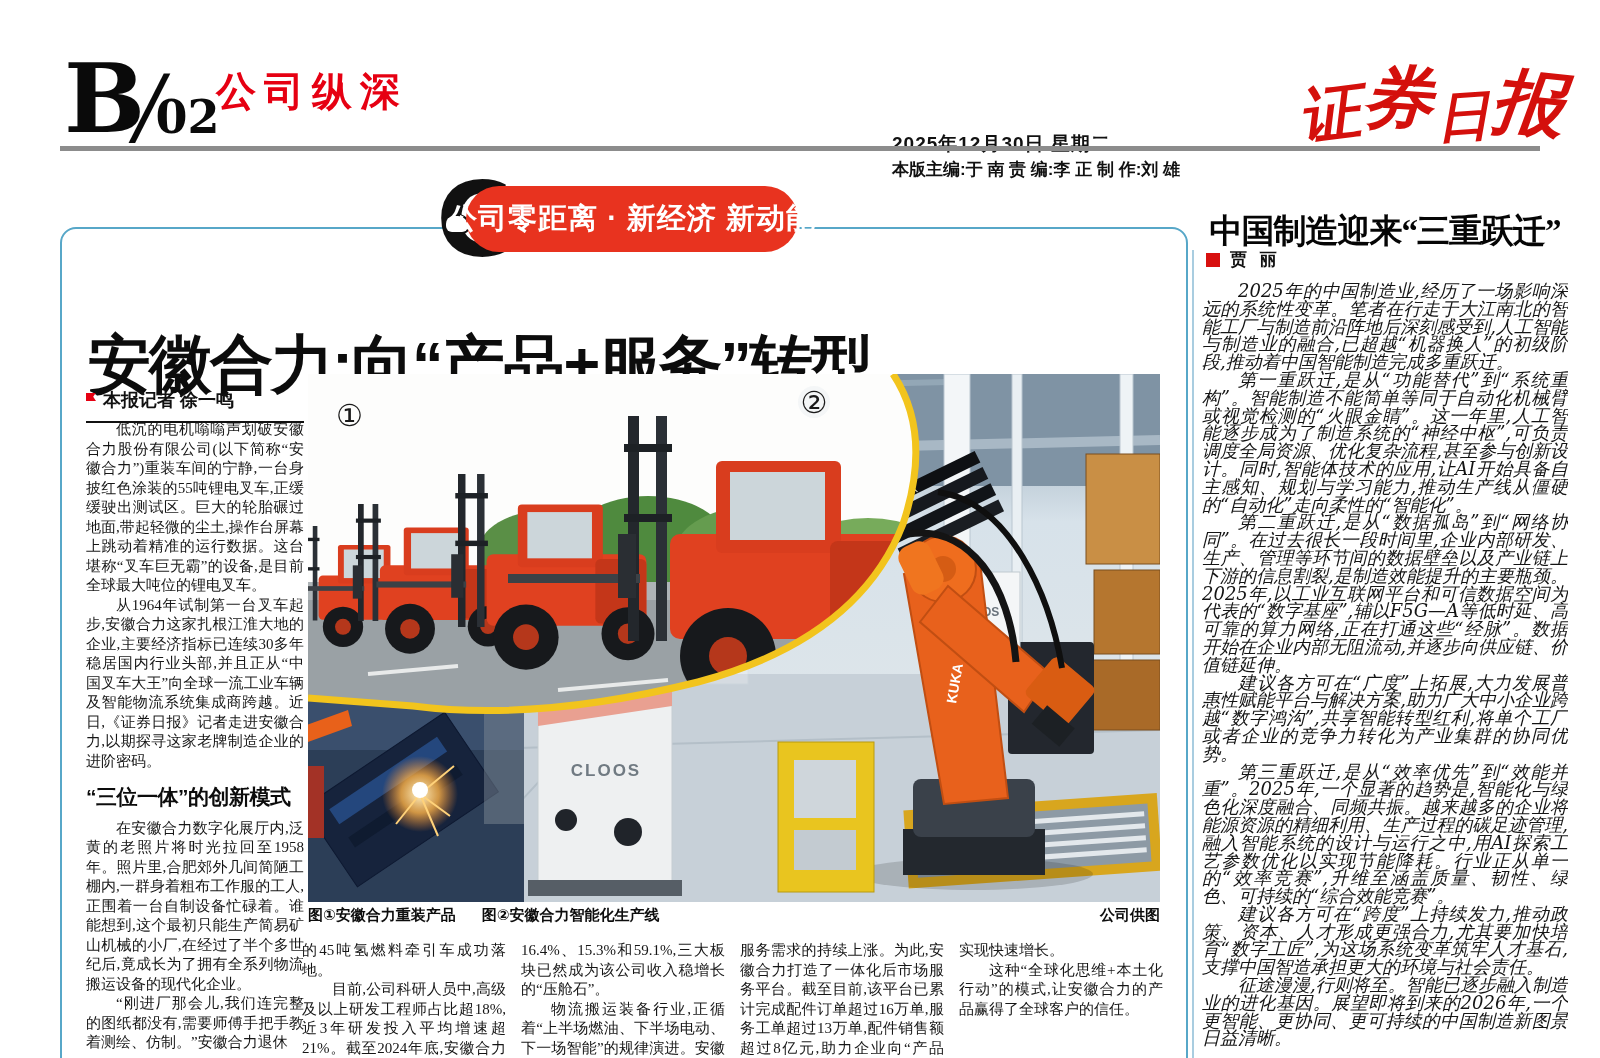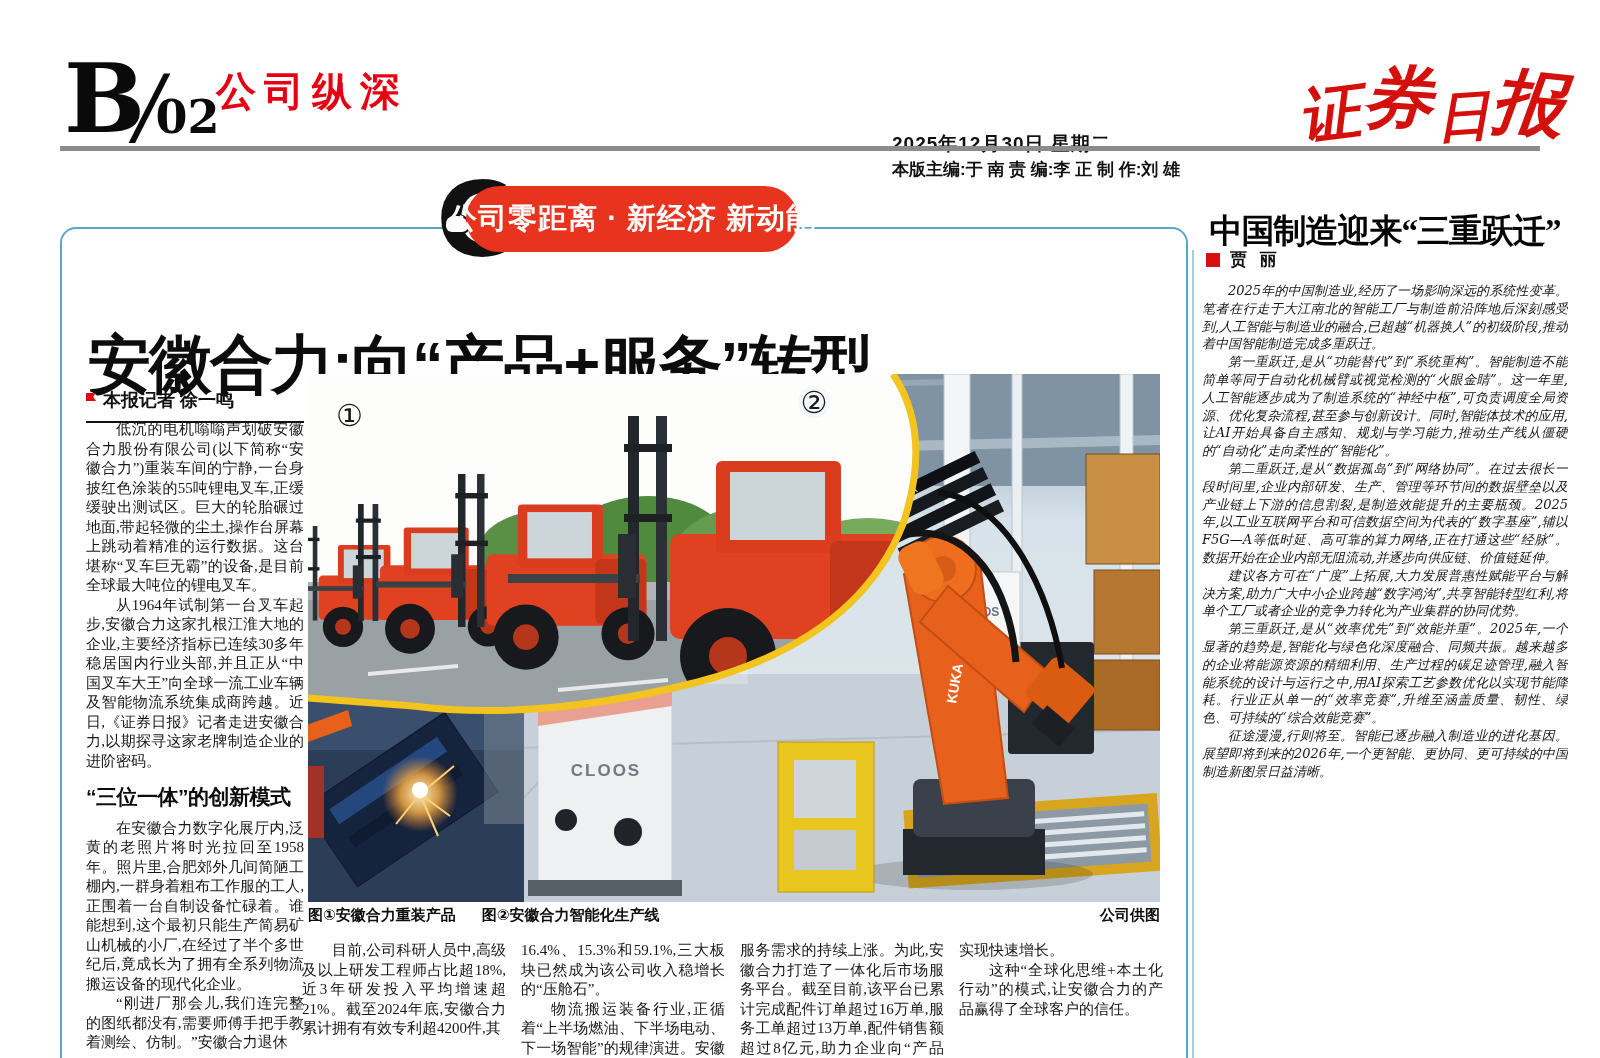--- a/index.html
+++ b/index.html
@@ -72,21 +72,21 @@
 
   
   .side-title{position:absolute;left:1202px;top:182px;width:366px;text-align:center;
         font-family:"Liberation Serif","DejaVu Serif",serif;font-weight:900;font-size:33px;
         letter-spacing:-1px;color:#050505;white-space:nowrap;}
   .side-author{position:absolute;left:1206px;top:248px;display:flex;align-items:center;gap:10px;
         font-weight:700;font-size:17px;letter-spacing:4px;}
   .side-author .sq{width:14px;height:14px;background:#d8100f;display:inline-block;}
   .side-body{position:absolute;left:1202px;top:282px;width:366px;height:770px;overflow:hidden;
         font-family:"DejaVu Serif","Liberation Serif",serif;font-style:italic;
-        font-size:13px;line-height:17.8px;text-align:justify;color:#141414;}
+        font-size:18px;line-height:17.8px;text-align:justify;color:#141414;}
   .side-body p{margin:0;text-indent:2em;}
 </style>
 </head>
 <body>
 
 <div class="page">
 
   <div class="page-code">
     <span class="b">B</span>
       <span class="slash">/</span>
@@ -316,20 +316,21 @@
 
   <div class="caption-row hei">
     <div class="caption-left">
       <span>图①安徽合力重装产品</span><span>图②安徽合力智能化生产线</span>
     </div>
     <div class="caption-credit">公司供图</div>
   </div>
 
   <div class="bottom-cols">
     <div class="bcol">
+      <p>的45吨氢燃料牵引车成功落地。</p>
       <p class="ind">目前,公司科研人员中,高级及以上研发工程师占比超18%,近3年研发投入平均增速超21%。截至2024年底,安徽合力累计拥有有效专利超4200件,其</p>
     </div>
     <div class="bcol">
       <p>16.4%、15.3%和59.1%,三大板块已然成为该公司收入稳增长的“压舱石”。</p>
       <p class="ind">物流搬运装备行业,正循着“上半场燃油、下半场电动、下一场智能”的规律演进。安徽合力</p>
     </div>
     <div class="bcol">
       <p>服务需求的持续上涨。为此,安徽合力打造了一体化后市场服务平台。截至目前,该平台已累计完成配件订单超过16万单,服务工单超过13万单,配件销售额超过8亿元,助力企业向“产品+服</p>
     </div>
     <div class="bcol">
@@ -342,16 +343,17 @@
   <div class="side-author">
     <span class="sq"></span>
     <span>贾 丽</span>
   </div>
   <div class="side-body">
     <p>2025年的中国制造业,经历了一场影响深远的系统性变革。笔者在行走于大江南北的智能工厂与制造前沿阵地后深刻感受到,人工智能与制造业的融合,已超越“机器换人”的初级阶段,推动着中国智能制造完成多重跃迁。</p>
     <p>第一重跃迁,是从“功能替代”到“系统重构”。智能制造不能简单等同于自动化机械臂或视觉检测的“火眼金睛”。这一年里,人工智能逐步成为了制造系统的“神经中枢”,可负责调度全局资源、优化复杂流程,甚至参与创新设计。同时,智能体技术的应用,让AI开始具备自主感知、规划与学习能力,推动生产线从僵硬的“自动化”走向柔性的“智能化”。</p>
     <p>第二重跃迁,是从“数据孤岛”到“网络协同”。在过去很长一段时间里,企业内部研发、生产、管理等环节间的数据壁垒以及产业链上下游的信息割裂,是制造效能提升的主要瓶颈。2025年,以工业互联网平台和可信数据空间为代表的“数字基座”,辅以F5G—A等低时延、高可靠的算力网络,正在打通这些“经脉”。数据开始在企业内部无阻流动,并逐步向供应链、价值链延伸。</p>
     <p>建议各方可在“广度”上拓展,大力发展普惠性赋能平台与解决方案,助力广大中小企业跨越“数字鸿沟”,共享智能转型红利,将单个工厂或者企业的竞争力转化为产业集群的协同优势。</p>
     <p>第三重跃迁,是从“效率优先”到“效能并重”。2025年,一个显著的趋势是,智能化与绿色化深度融合、同频共振。越来越多的企业将能源资源的精细利用、生产过程的碳足迹管理,融入智能系统的设计与运行之中,用AI探索工艺参数优化以实现节能降耗。行业正从单一的“效率竞赛”,升维至涵盖质量、韧性、绿色、可持续的“综合效能竞赛”。</p>
+    <p>建议各方可在“跨度”上持续发力,推动政策、资本、人才形成更强合力,尤其要加快培育“数字工匠”,为这场系统变革筑牢人才基石,支撑中国智造承担更大的环境与社会责任。</p>
     <p>征途漫漫,行则将至。智能已逐步融入制造业的进化基因。展望即将到来的2026年,一个更智能、更协同、更可持续的中国制造新图景日益清晰。</p>
   </div>
 
 </div>
 
 </body></html>

